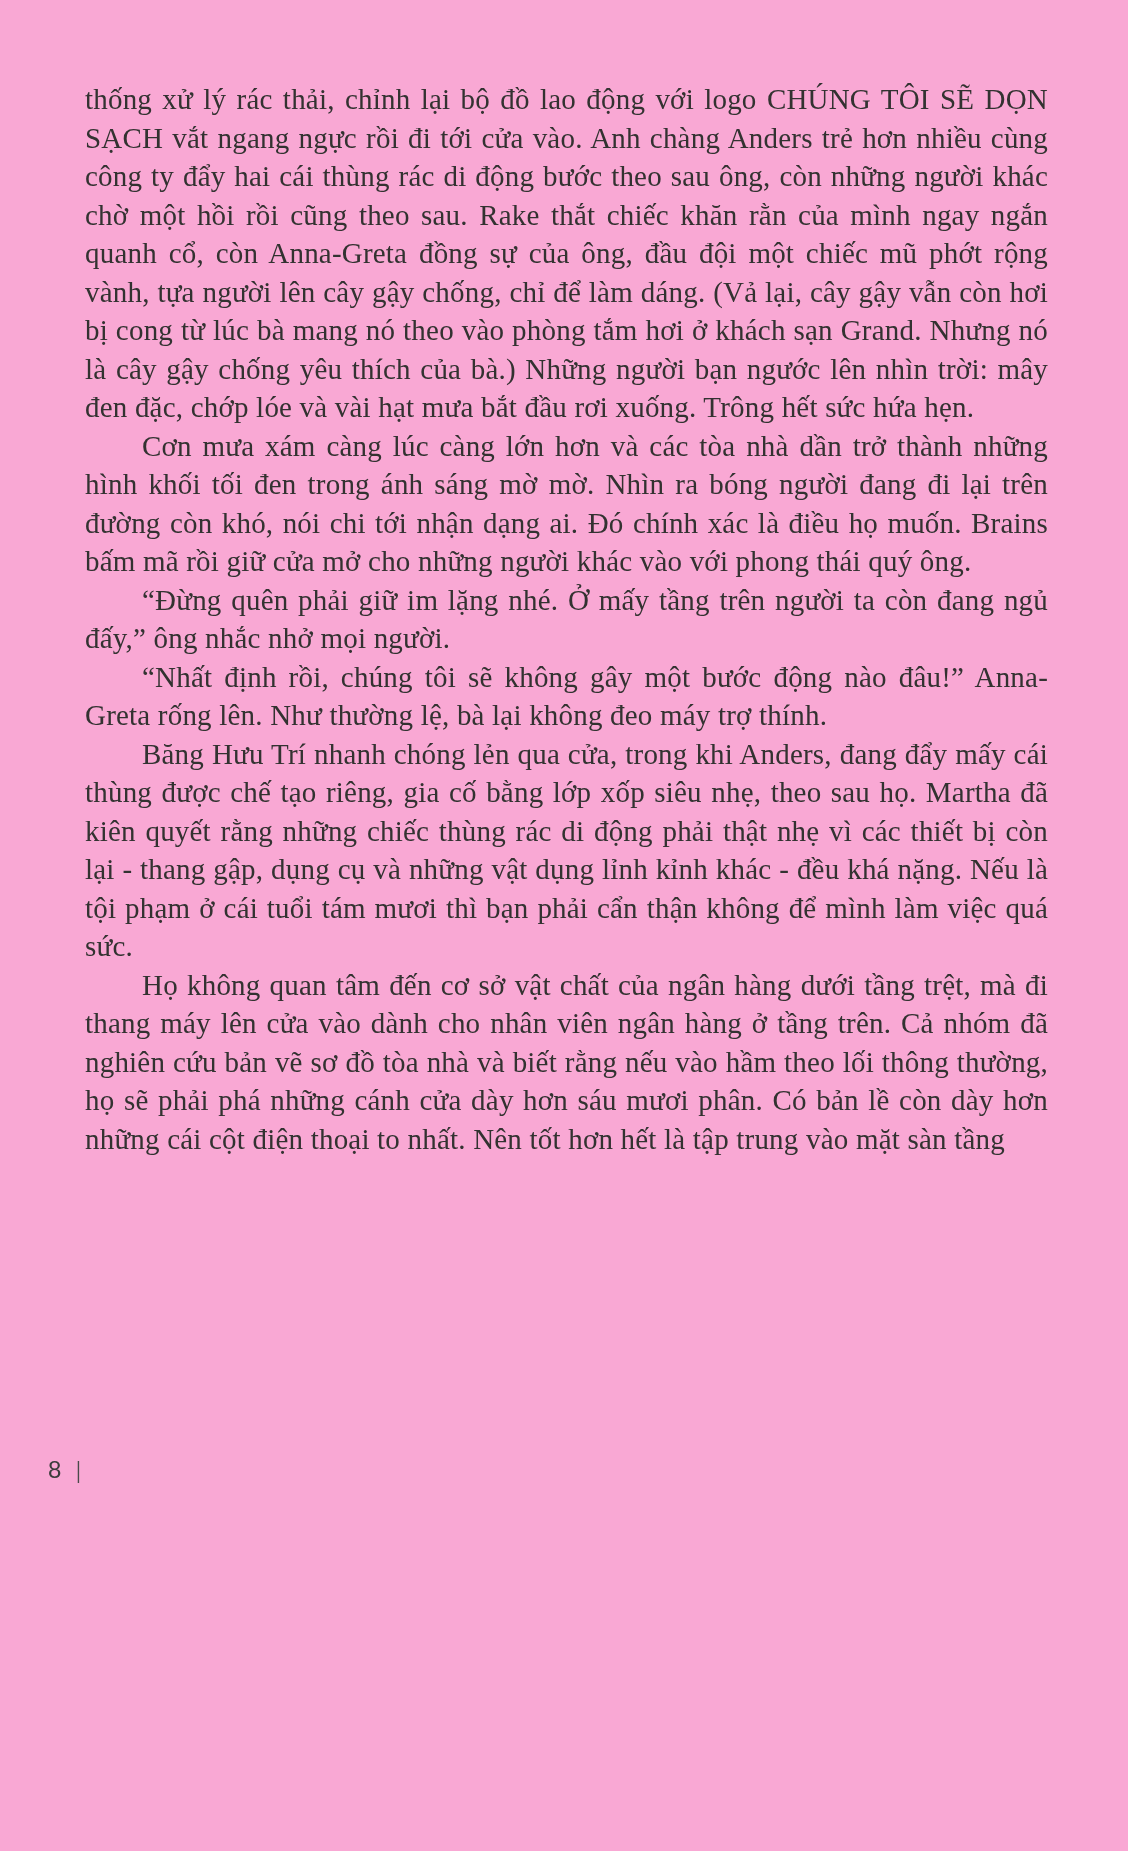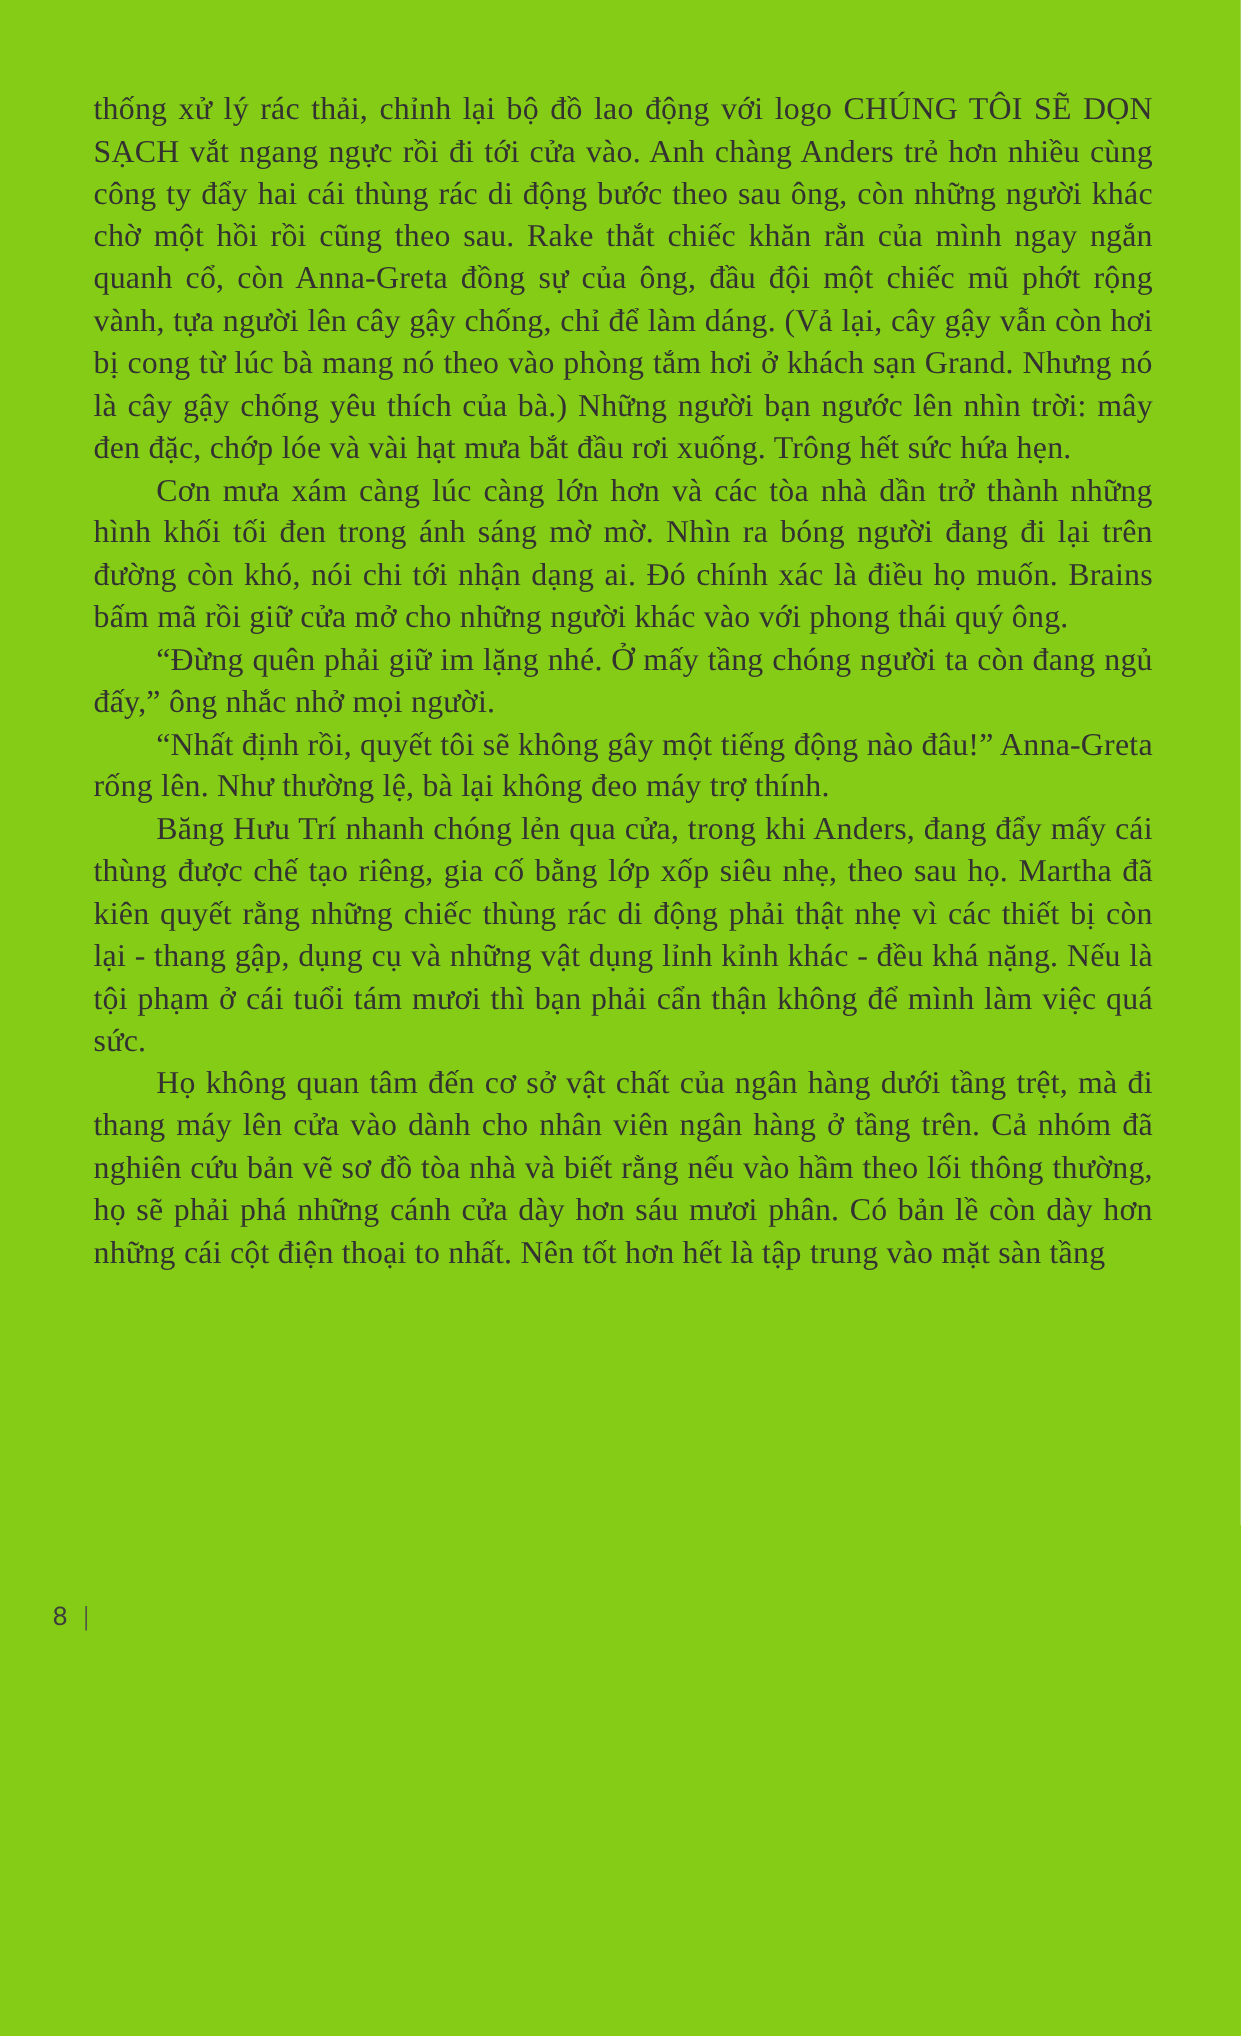--- a/index.html
+++ b/index.html
@@ -5,21 +5,21 @@
   html, body {
     margin: 0;
     padding: 0;
     background: #e9e9e9;
   }
   .book-page {
     position: relative;
     width: 1128px;
     height: 1851px;
     margin: 0 auto;
-    background: #84cc16;
+    background: #f9a8d4;
     font-family: "Liberation Serif", "DejaVu Serif", serif;
     color: #333231;
     overflow: hidden;
     text-decoration: underline;
   }
   .text-block {
     position: absolute;
     left: 85px;
     top: 80px;
     width: 963px;
@@ -65,22 +65,22 @@
   }
 </style>
 </head>
 <body>
 
 <div class="book-page">
 
   <div class="text-block">
     <p class="no-indent">thống xử lý rác thải, chỉnh lại bộ đồ lao động với logo CHÚNG TÔI SẼ DỌN SẠCH vắt ngang ngực rồi đi tới cửa vào. Anh chàng Anders trẻ hơn nhiều cùng công ty đẩy hai cái thùng rác di động bước theo sau ông, còn những người khác chờ một hồi rồi cũng theo sau. Rake thắt chiếc khăn rằn của mình ngay ngắn quanh cổ, còn Anna-Greta đồng sự của ông, đầu đội một chiếc mũ phớt rộng vành, tựa người lên cây gậy chống, chỉ để làm dáng. (Vả lại, cây gậy vẫn còn hơi bị cong từ lúc bà mang nó theo vào phòng tắm hơi ở khách sạn Grand. Nhưng nó là cây gậy chống yêu thích của bà.) Những người bạn ngước lên nhìn trời: mây đen đặc, chớp lóe và vài hạt mưa bắt đầu rơi xuống. Trông hết sức hứa hẹn.</p>
     <p>Cơn mưa xám càng lúc càng lớn hơn và các tòa nhà dần trở thành những hình khối tối đen trong ánh sáng mờ mờ. Nhìn ra bóng người đang đi lại trên đường còn khó, nói chi tới nhận dạng ai. Đó chính xác là điều họ muốn. Brains bấm mã rồi giữ cửa mở cho những người khác vào với phong thái quý ông.</p>
-    <p>“Đừng quên phải giữ im lặng nhé. Ở mấy tầng chóng người ta còn đang ngủ đấy,” ông nhắc nhở mọi người.</p>
-    <p>“Nhất định rồi, quyết tôi sẽ không gây một tiếng động nào đâu!” Anna-Greta rống lên. Như thường lệ, bà lại không đeo máy trợ thính.</p>
+    <p>“Đừng quên phải giữ im lặng nhé. Ở mấy tầng trên người ta còn đang ngủ đấy,” ông nhắc nhở mọi người.</p>
+    <p>“Nhất định rồi, chúng tôi sẽ không gây một bước động nào đâu!” Anna-Greta rống lên. Như thường lệ, bà lại không đeo máy trợ thính.</p>
     <p>Băng Hưu Trí nhanh chóng lẻn qua cửa, trong khi Anders, đang đẩy mấy cái thùng được chế tạo riêng, gia cố bằng lớp xốp siêu nhẹ, theo sau họ. Martha đã kiên quyết rằng những chiếc thùng rác di động phải thật nhẹ vì các thiết bị còn lại - thang gập, dụng cụ và những vật dụng lỉnh kỉnh khác - đều khá nặng. Nếu là tội phạm ở cái tuổi tám mươi thì bạn phải cẩn thận không để mình làm việc quá sức.</p>
     <p>Họ không quan tâm đến cơ sở vật chất của ngân hàng dưới tầng trệt, mà đi thang máy lên cửa vào dành cho nhân viên ngân hàng ở tầng trên. Cả nhóm đã nghiên cứu bản vẽ sơ đồ tòa nhà và biết rằng nếu vào hầm theo lối thông thường, họ sẽ phải phá những cánh cửa dày hơn sáu mươi phân. Có bản lề còn dày hơn những cái cột điện thoại to nhất. Nên tốt hơn hết là tập trung vào mặt sàn tầng</p>
   </div>
 
   <div class="page-footer">
     <span class="page-num">8</span>
     <span class="sep">|</span>
   </div>
 
 </div>

